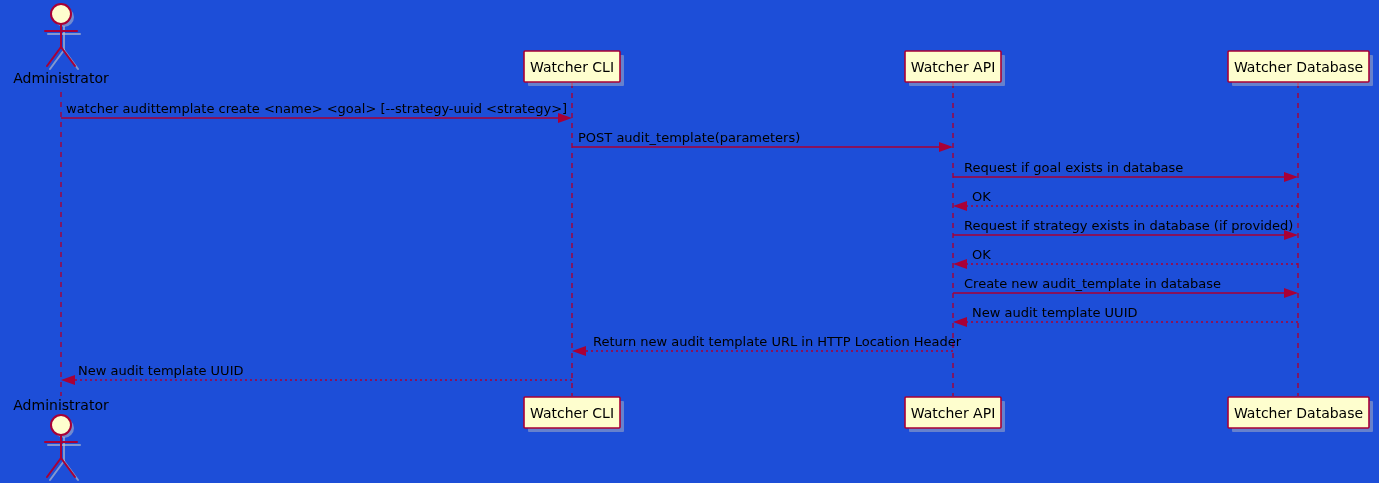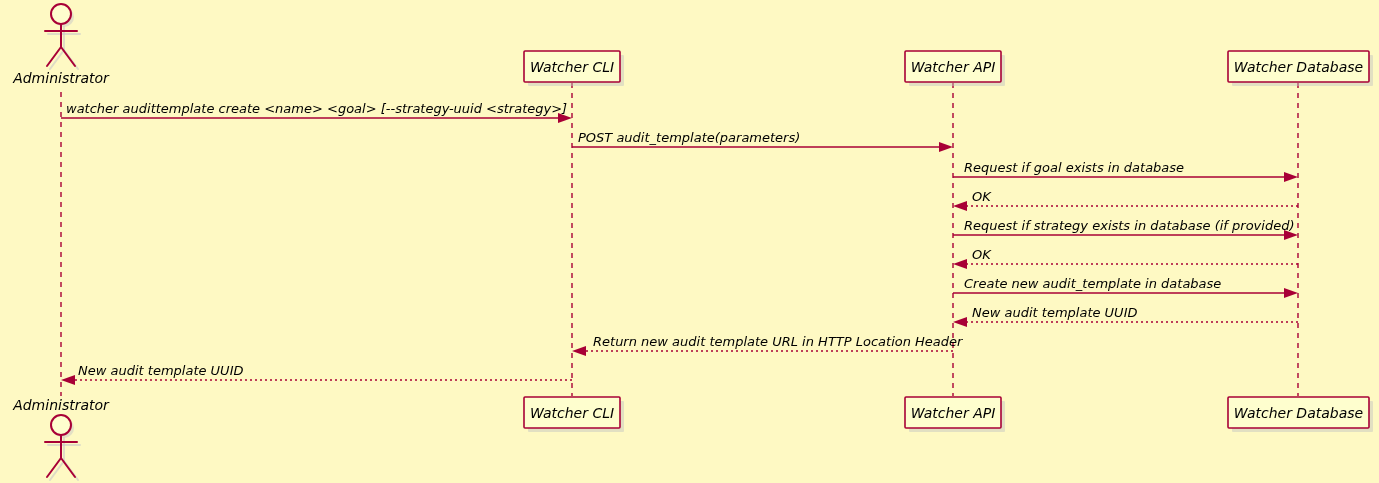--- a/index.html
+++ b/index.html
@@ -7,23 +7,22 @@
     padding: 0;
     background: #FFFFFF;
   }
   body {
     font-family: "DejaVu Sans", sans-serif;
   }
   #diagram-root {
     position: relative;
     width: 1379px;
     height: 483px;
-    background: #fef9c3;
+    background: #1d4ed8;
     overflow: hidden;
-    font-style: italic;
   }
   svg.diagram-svg {
     position: absolute;
     left: 0;
     top: 0;
     width: 1379px;
     height: 483px;
     display: block;
   }
   .lifeline {

